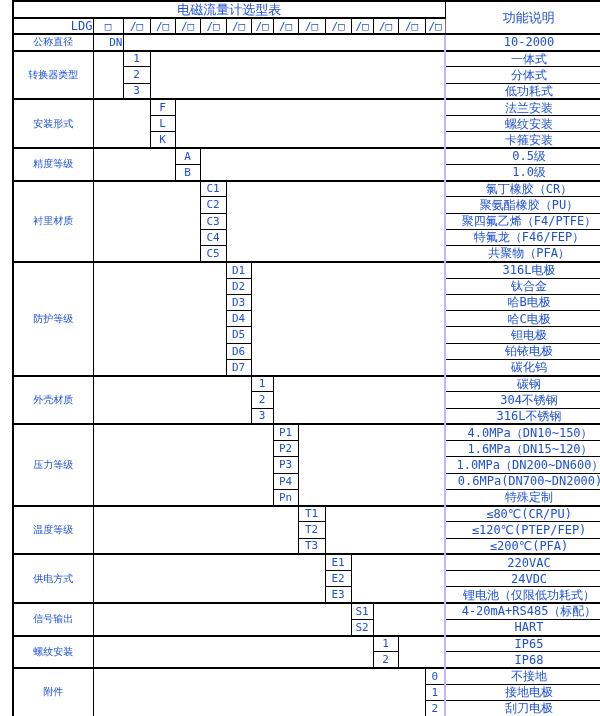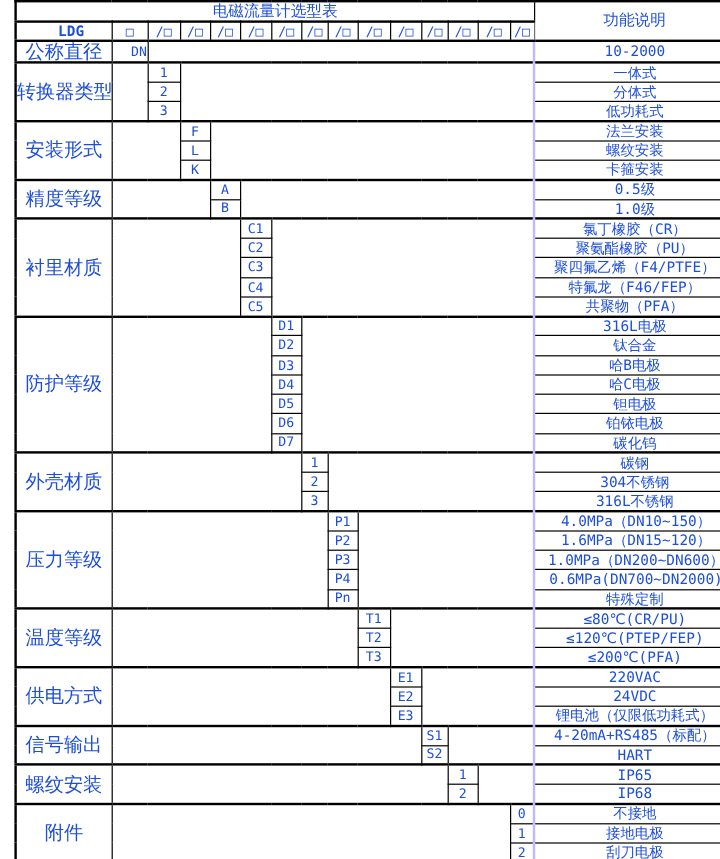--- a/index.html
+++ b/index.html
@@ -6,28 +6,28 @@
   #page{width:600px;height:716px;background:#fff;overflow:hidden;
         font-family:"DejaVu Sans Mono","DejaVu Sans","Liberation Sans",sans-serif;color:#1d4ed8;padding-left:12px;}
   table{border-collapse:collapse;table-layout:fixed;width:600px;}
   table{border:2px solid #000;}
   td{border:1px solid #000;padding:0;overflow:hidden;white-space:nowrap;
      font-size:12px;line-height:1;text-align:center;vertical-align:middle;}
   tr.r{height:16.26px;}
   tr.title-row{height:17px;}
   td.title{font-size:13px;border-bottom:2px solid #000;}
   td.deschead{border-left:1px solid #737373;font-size:13px;}
-  td.ldg{text-align:center;padding-left:12px;font-weight:bold;}
+  td.ldg{text-align:right;padding-left:12px;}
   td.code{font-size:11px;}
   td.slot{font-size:11px;}
   td.dn{text-align:right;padding-left:2px;}
   td.desc{border-left:2px solid #c4b5fd;}
   td.desc.left{text-align:center;padding-left:2px;}
   td.bt{border-top:2px solid #000;}
-  td.label{font-size:16px;}
+  td.label{font-size:10px;}
 </style>
 </head>
 <body>
 
 <div id="page">
   <table>
     <colgroup>
       <col style="width:80px">
         <col style="width:30px">
       <col style="width:27px">

